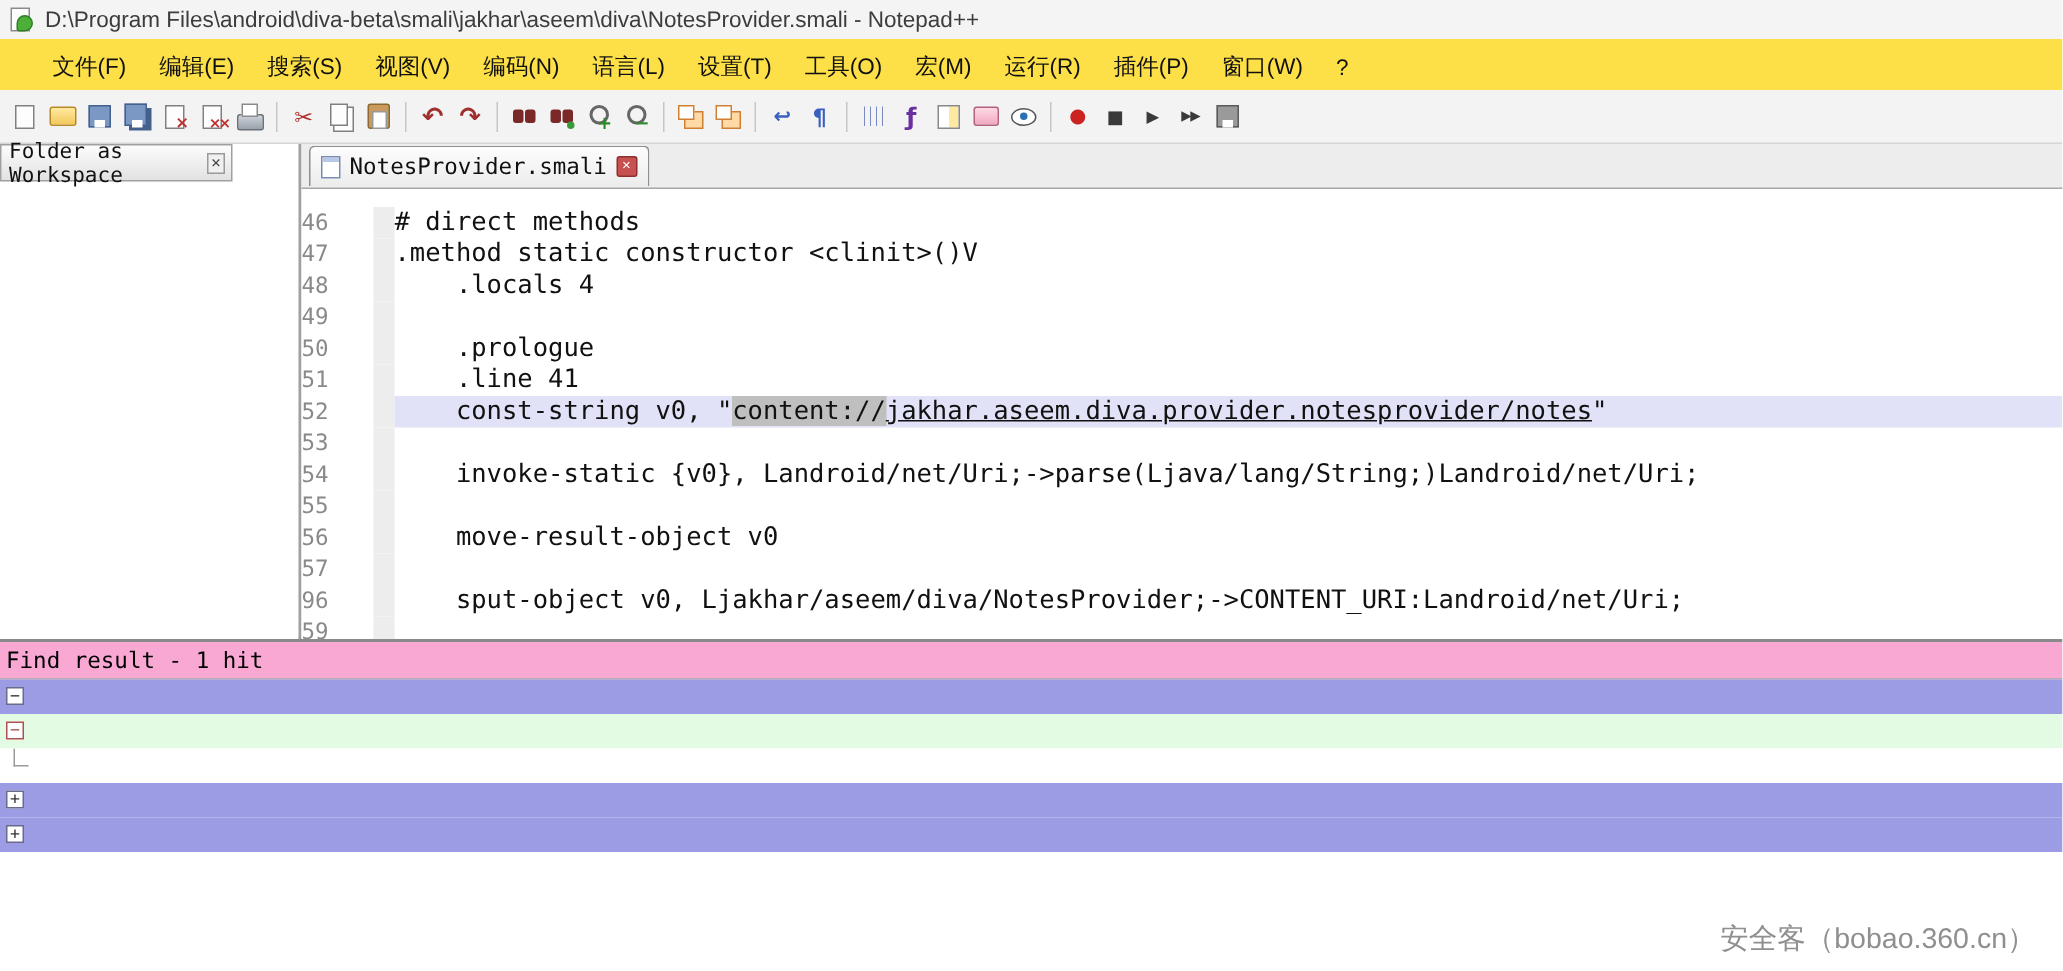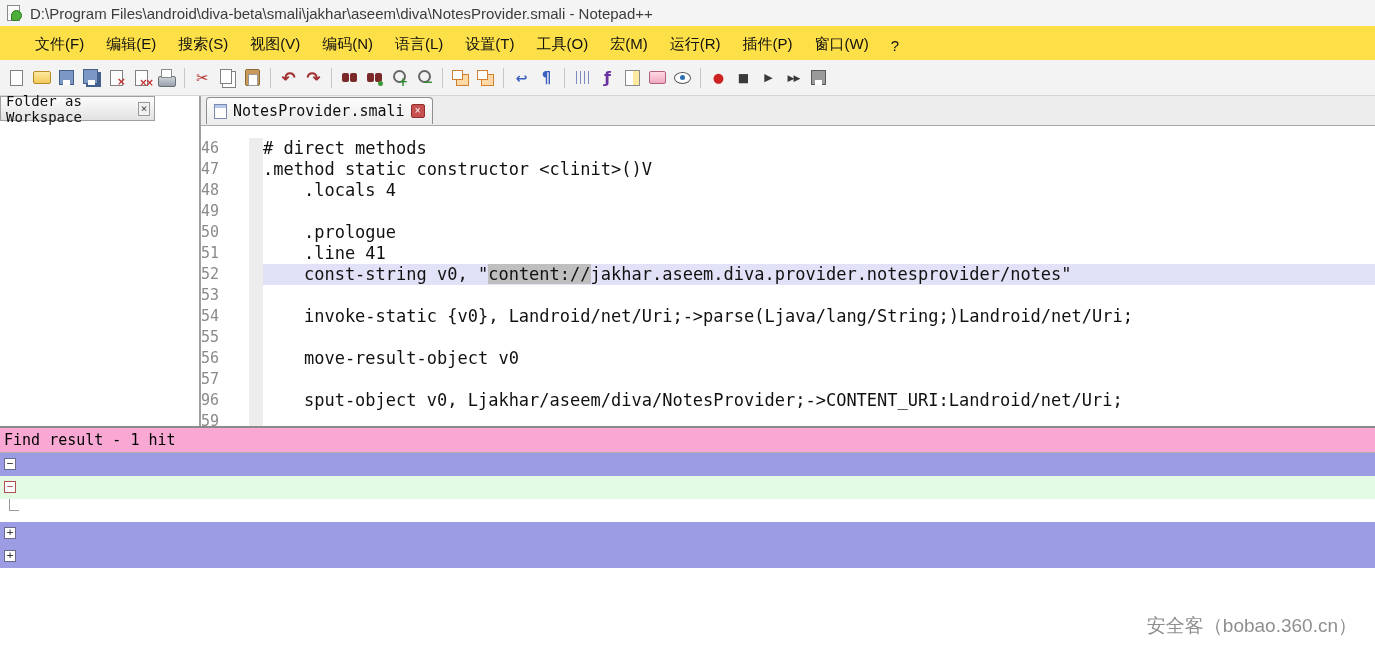--- a/index.html
+++ b/index.html
@@ -74,21 +74,21 @@
   .tab-close { width:14px; height:14px; background:#c75050; border:1px solid #8f3030; border-radius:2px; color:#fff; font-size:10px; line-height:12px; text-align:center; cursor:pointer; }
   .tab-close::before { content:"×"; }
 
   .editor { flex:1; background:#fff; overflow:hidden; padding-top:12px; font-family:"DejaVu Sans Mono", monospace; font-size:17px; cursor:text; }
   .line { display:flex; height:21px; line-height:21px; white-space:pre; }
   .ln { flex:0 0 auto; width:48px; text-align:left; padding-right:8px; color:#8a8a8a; font-size:15px; }
   .fold { flex:0 0 auto; width:14px; background:#ededed; }
   .code { flex:1; color:#111; overflow:hidden; }
   .code.cur { background:#e1e1f7; }
   .sel-match { background:#bfbfbf; }
-  .url-rest { }
+  .url-rest { text-decoration:underline; }
 
   
   .findpanel { position:absolute; top:426px; left:0; right:0; bottom:0; background:#fff; border-top:2px solid #8a8a8a; }
   .find-header { height:25px; background:#f9a8d4; border-bottom:1px solid #b0b0b0; display:flex; align-items:center; padding-left:4px; font-family:"DejaVu Sans Mono", monospace; font-size:15px; color:#000; }
   .frow { height:23px; line-height:23px; position:relative; font-family:"DejaVu Sans Mono", monospace; font-size:16px; white-space:pre; overflow:hidden; cursor:pointer; }
   .frow.search { background:#9c9ce4; color:#00008b; font-weight:bold; }
   .frow.file { background:#e2fbe2; color:#009000; font-weight:bold; }
   .frow.hitline { background:#fff; color:#111; }
   .tg { position:absolute; left:4px; top:5px; width:12px; height:12px; background:#fff; border:1px solid #6a6a8a; font-size:11px; line-height:10px; text-align:center; color:#333; font-weight:normal; cursor:pointer; }
   .tg.minus::before { content:"−"; } .tg.plus::before { content:"+"; }

